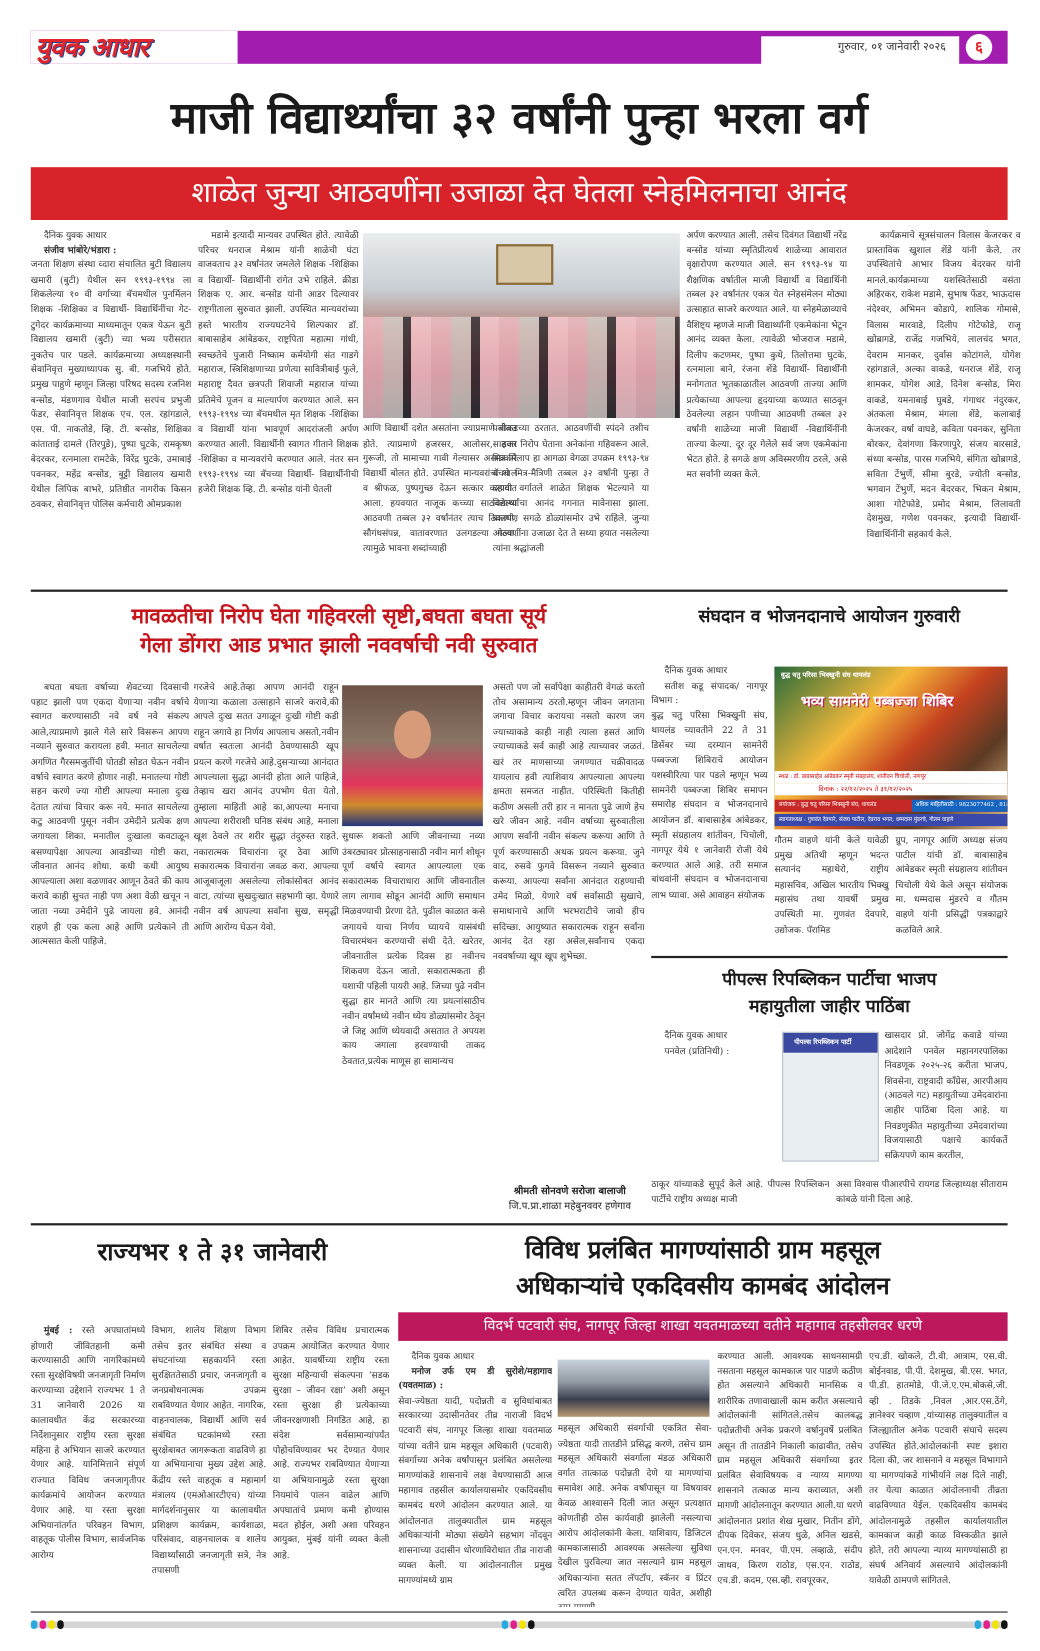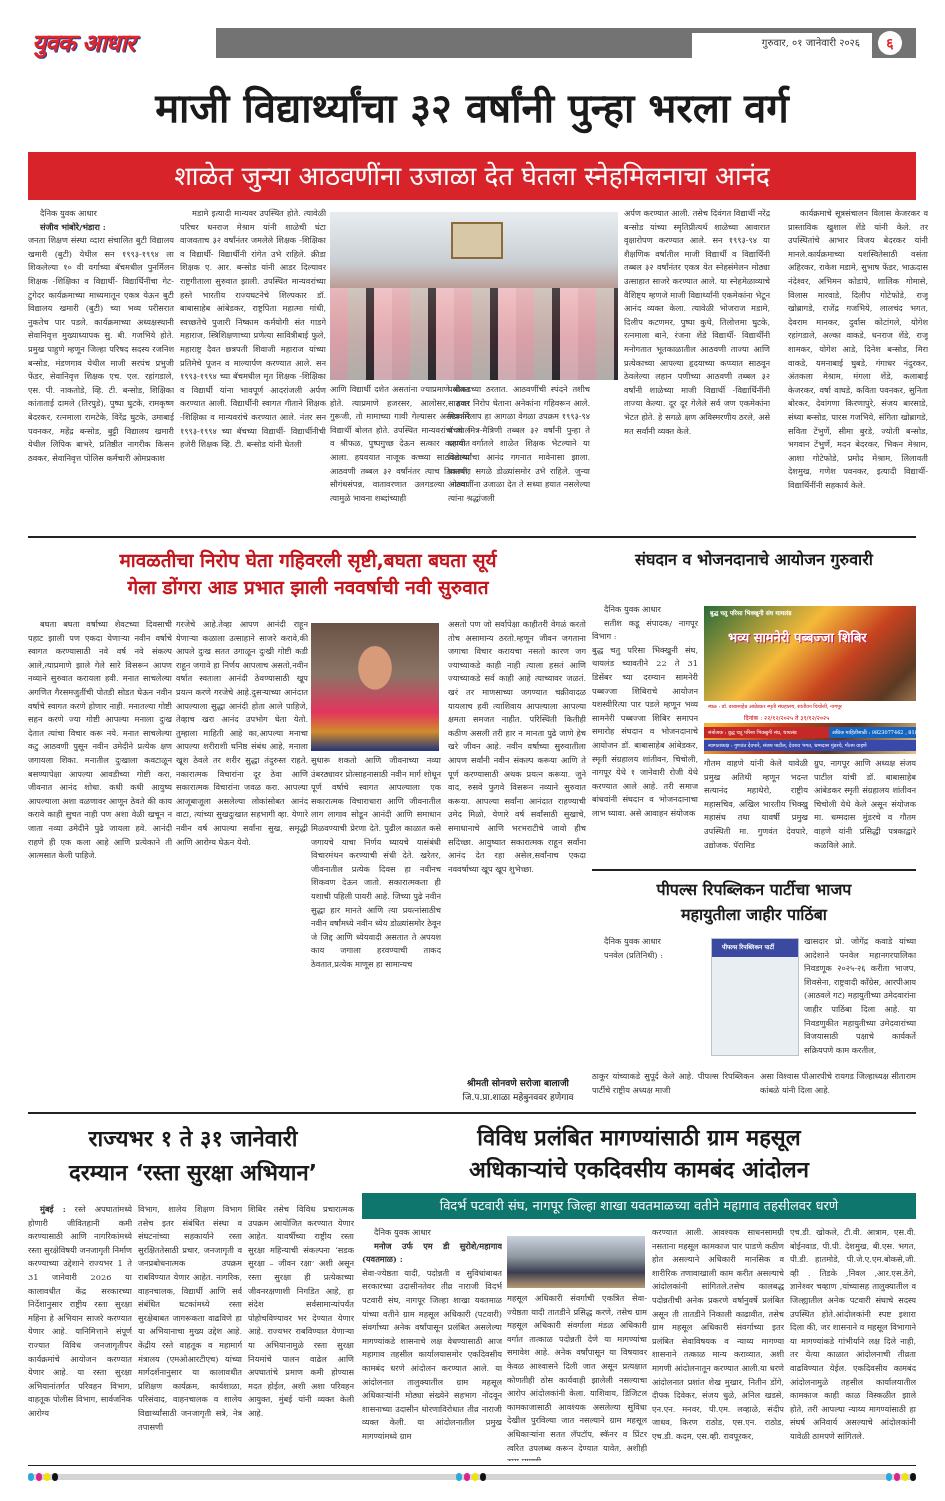--- a/index.html
+++ b/index.html
@@ -47,21 +47,21 @@
   .dark { color: #1a1a1a; }
   .caption-sign { position: absolute; text-align: center; font-weight: bold; font-size: 9px; line-height: 14px; color: #222; }
 
   .footerbar { position: absolute; left: 28px; top: 1474px; width: 888px; height: 6px; background: #d4d4d4; }
   .dots { position: absolute; top: 1473px; display: flex; gap: 2px; }
   .dots span { width: 6px; height: 8px; border-radius: 50%; display: inline-block; }
 </style>
 </head>
 <body>
 
-<div class="masthead" style="background: #737373;">
+<div class="masthead" style="background: #a21caf;">
   <div class="logo">युवक आधार</div>
   <div class="dateplate">गुरुवार, ०१ जानेवारी २०२६</div>
   <div class="pageno">६</div>
 </div>
 
 <div class="headline-main">माजी विद्यार्थ्यांचा ३२ वर्षांनी पुन्हा भरला वर्ग</div>
 <div class="redbar top" style="background: rgb(216, 35, 42);">शाळेत जुन्या आठवणींना उजाळा देत घेतला स्नेहमिलनाचा आनंद</div>
 
 <div class="col" style="left:28px; top:207px; width:146px; height:326px;">
   <span class="byline first">दैनिक युवक आधार</span>
@@ -158,37 +158,36 @@
   <p style="text-indent:0">ठाकूर यांच्याकडे सुपूर्द केले आहे. पीपल्स रिपब्लिकन पार्टीचे राष्ट्रीय अध्यक्ष माजी</p>
 </div>
 <div class="col" style="left:760px; top:1070px; width:156px; height:28px;">
   <p style="text-indent:0">असा विश्वास पीआरपीचे रायगड जिल्हाध्यक्ष सीताराम कांबळे यांनी दिला आहे.</p>
 </div>
 
 <div class="rule" style="left:28px; top:1112px; width:888px;"></div>
 
 <div class="headline dark" style="left:28px; top:1122px; width:330px; font-size:22px; line-height:34px;">
   <div>राज्यभर १ ते ३१ जानेवारी</div>
-  <div>दरम्यान ‘रस्ता सुरक्षा अभियान’</div>
 </div>
 <div class="col" style="left:28px; top:1203px; width:104px; height:258px;">
   <p><b>मुंबई :</b> <span>रस्ते अपघातांमध्ये होणारी जीवितहानी कमी करण्यासाठी आणि नागरिकांमध्ये रस्ता सुरक्षेविषयी जनजागृती निर्माण करण्याच्या उद्देशाने राज्यभर 1 ते 31 जानेवारी 2026 या कालावधीत केंद्र सरकारच्या निर्देशानुसार राष्ट्रीय रस्ता सुरक्षा महिना हे अभियान साजरे करण्यात येणार आहे. यानिमित्ताने संपूर्ण राज्यात विविध जनजागृतीपर कार्यक्रमांचे आयोजन करण्यात येणार आहे. या रस्ता सुरक्षा अभियानांतर्गत परिवहन विभाग, वाहतूक पोलीस विभाग, सार्वजनिक आरोग्य</span></p>
 </div>
 <div class="col" style="left:138px; top:1203px; width:104px; height:258px;">
   <p style="text-indent:0">विभाग, शालेय शिक्षण विभाग तसेच इतर संबंधित संस्था व संघटनांच्या सहकार्याने रस्ता सुरक्षिततेसाठी प्रचार, जनजागृती व जनप्रबोधनात्मक उपक्रम राबविण्यात येणार आहेत. नागरिक, वाहनचालक, विद्यार्थी आणि सर्व संबंधित घटकांमध्ये रस्ता सुरक्षेबाबत जागरूकता वाढविणे हा या अभियानाचा मुख्य उद्देश आहे. केंद्रीय रस्ते वाहतूक व महामार्ग मंत्रालय (एमओआरटीएच) यांच्या मार्गदर्शनानुसार या कालावधीत प्रशिक्षण कार्यक्रम, कार्यशाळा, परिसंवाद, वाहनचालक व शालेय विद्यार्थ्यांसाठी जनजागृती सत्रे, नेत्र तपासणी</p>
 </div>
 <div class="col" style="left:248px; top:1203px; width:106px; height:258px;">
   <p style="text-indent:0">शिबिर तसेच विविध प्रचारात्मक उपक्रम आयोजित करण्यात येणार आहेत. यावर्षीच्या राष्ट्रीय रस्ता सुरक्षा महिन्याची संकल्पना ‘सडक सुरक्षा – जीवन रक्षा’ अशी असून रस्ता सुरक्षा ही प्रत्येकाच्या जीवनरक्षणाशी निगडित आहे, हा संदेश सर्वसामान्यांपर्यंत पोहोचविण्यावर भर देण्यात येणार आहे. राज्यभर राबविण्यात येणाऱ्या या अभियानामुळे रस्ता सुरक्षा नियमांचे पालन वाढेल आणि अपघातांचे प्रमाण कमी होण्यास मदत होईल, अशी अशा परिवहन आयुक्त, मुंबई यांनी व्यक्त केली आहे.</p>
 </div>
 
 <div class="headline dark" style="left:362px; top:1122px; width:554px; font-size:22px; line-height:32px;">
   <div>विविध प्रलंबित मागण्यांसाठी ग्राम महसूल</div>
   <div>अधिकाऱ्यांचे एकदिवसीय कामबंद आंदोलन</div>
 </div>
-<div class="redbar" style="left: 362px; top: 1193px; width: 554px; height: 26px; font-size: 13px; line-height: 26px; background: #0f766e;">विदर्भ पटवारी संघ, नागपूर जिल्हा शाखा यवतमाळच्या वतीने महागाव तहसीलवर धरणे</div>
+<div class="redbar" style="left: 362px; top: 1193px; width: 554px; height: 26px; font-size: 13px; line-height: 26px; background: #be185d;">विदर्भ पटवारी संघ, नागपूर जिल्हा शाखा यवतमाळच्या वतीने महागाव तहसीलवर धरणे</div>
 
 <div class="col" style="left:362px; top:1226px; width:140px; height:235px;">
   <span class="byline first">दैनिक युवक आधार</span>
   <span class="byline" style="font-weight:bold">मनोज उर्फ एम डी सुरोशे/महागाव (यवतमाळ) :</span>
   <p style="text-indent:0">सेवा-ज्येष्ठता यादी, पदोन्नती व सुविधांबाबत सरकारच्या उदासीनतेवर तीव्र नाराजी विदर्भ पटवारी संघ, नागपूर जिल्हा शाखा यवतमाळ यांच्या वतीने ग्राम महसूल अधिकारी (पटवारी) संवर्गाच्या अनेक वर्षांपासून प्रलंबित असलेल्या मागण्यांकडे शासनाचे लक्ष वेधण्यासाठी आज महागाव तहसील कार्यालयासमोर एकदिवसीय कामबंद धरणे आंदोलन करण्यात आले. या आंदोलनात तालुक्यातील ग्राम महसूल अधिकाऱ्यांनी मोठ्या संख्येने सहभाग नोंदवून शासनाच्या उदासीन धोरणाविरोधात तीव्र नाराजी व्यक्त केली. या आंदोलनातील प्रमुख मागण्यांमध्ये ग्राम</p>
 </div>
 <div class="photo photo-office" style="left:507px; top:1236px; width:138px; height:52px;"></div>
 <div class="col" style="left:507px; top:1292px; width:140px; height:169px;">
   <p style="text-indent:0">महसूल अधिकारी संवर्गाची एकत्रित सेवा-ज्येष्ठता यादी तातडीने प्रसिद्ध करणे, तसेच ग्राम महसूल अधिकारी संवर्गाला मंडळ अधिकारी वर्गात तात्काळ पदोन्नती देणे या मागण्यांचा समावेश आहे. अनेक वर्षांपासून या विषयावर केवळ आश्वासने दिली जात असून प्रत्यक्षात कोणतीही ठोस कार्यवाही झालेली नसल्याचा आरोप आंदोलकांनी केला. याशिवाय, डिजिटल कामकाजासाठी आवश्यक असलेल्या सुविधा देखील पुरविल्या जात नसल्याने ग्राम महसूल अधिकाऱ्यांना सतत लॅपटॉप, स्कॅनर व प्रिंटर त्वरित उपलब्ध करून देण्यात यावेत, अशीही ठाम मागणी</p>
 </div>

